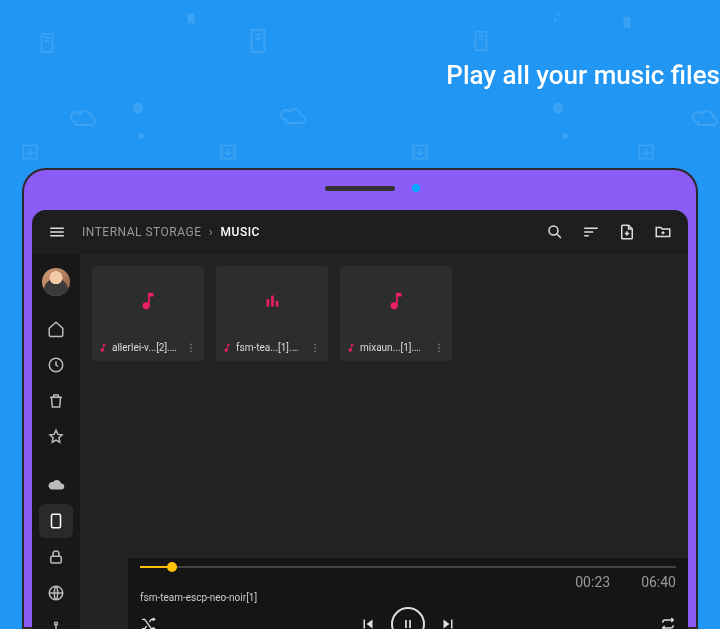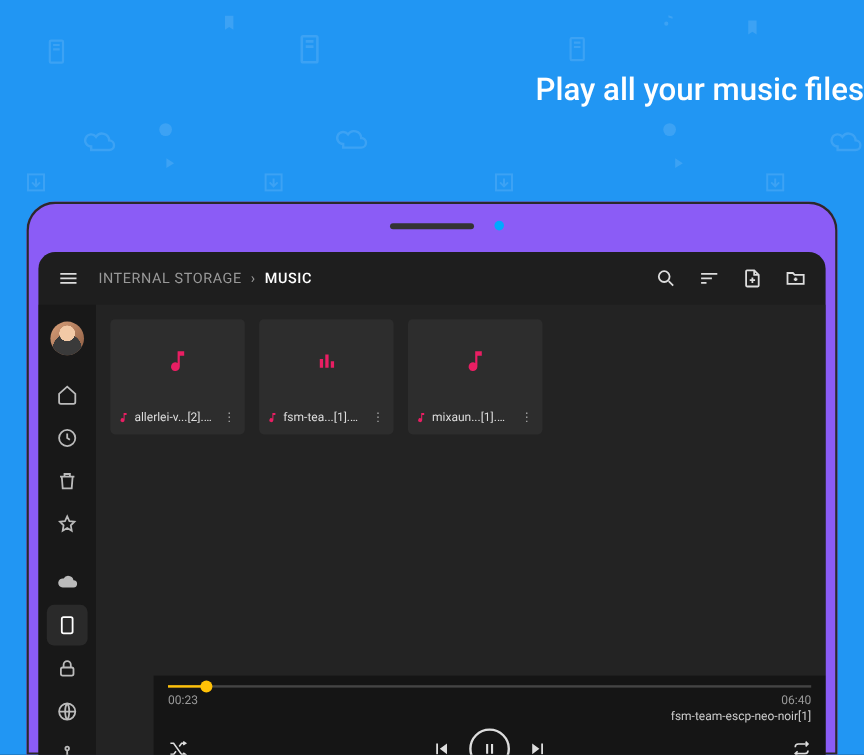--- a/index.html
+++ b/index.html
@@ -107,22 +107,22 @@
   .progress {
     height: 2px; background: #444; position: relative; margin-bottom: 6px;
   }
   .progress .fill {
     position: absolute; left: 0; top: 0; bottom: 0; background: #ffc107;
   }
   .progress .knob {
     position: absolute; top: -4px; width: 10px; height: 10px; border-radius: 50%;
     background: #ffc107; transform: translateX(-50%);
   }
-  .times { display: flex; justify-content: space-between; font-size: 10px; color: #999; gap: 31px; }
-  .track-title { text-align: right; font-size: 10px; color: #ccc; margin: 2px 0 4px; }
+  .times { display: flex; justify-content: flex-end; font-size: 14px; color: #999; gap: 31px; }
+  .track-title { text-align: left; font-size: 10px; color: #ccc; margin: 2px 0 4px; }
   .controls {
     display: flex; align-items: center; justify-content: center; gap: 14px; position: relative;
   }
   .controls .ctrl { color: #ddd; cursor: pointer; display: flex; align-items: center; justify-content: center; }
   .controls .play {
     width: 34px; height: 34px; border: 2px solid #ddd; border-radius: 50%;
   }
   .controls .edge-left { position: absolute; left: 0; }
   .controls .edge-right { position: absolute; right: 0; }
   svg { display: block; }

